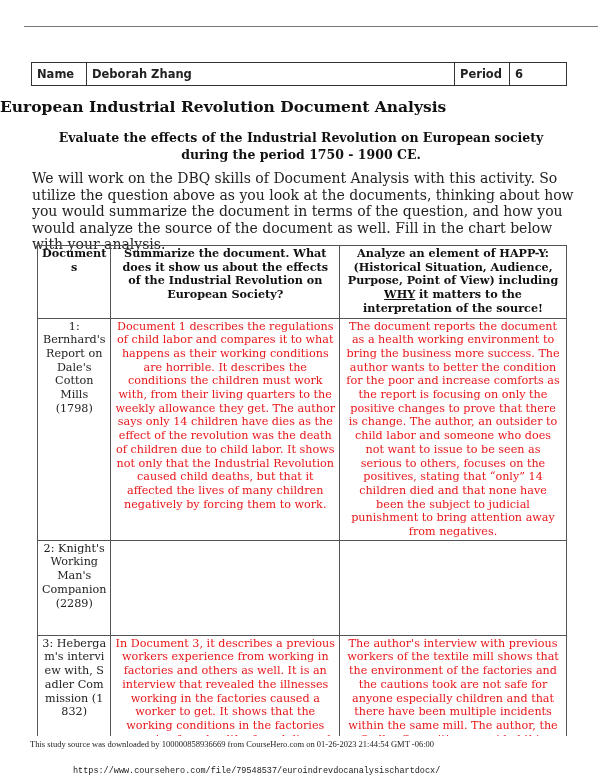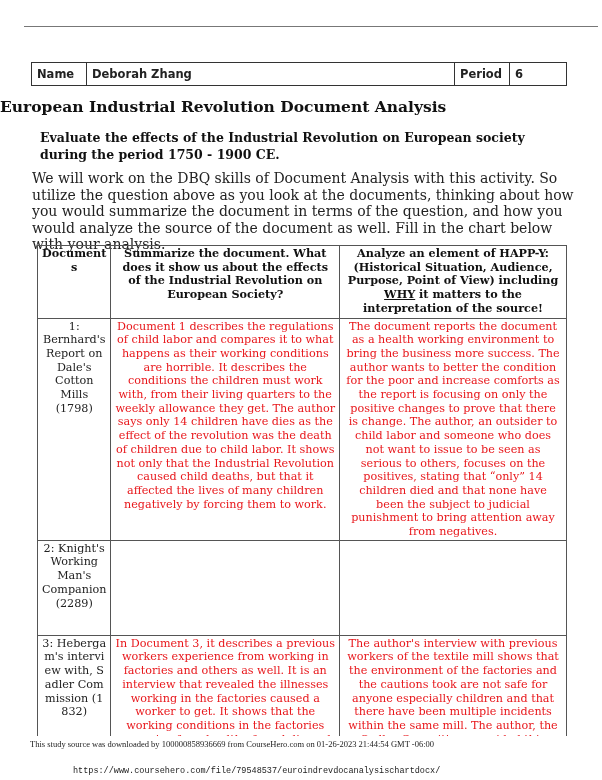--- a/index.html
+++ b/index.html
@@ -1,21 +1,21 @@
 <!DOCTYPE html>
 <html><head>
 <meta charset="utf-8">
 <style>
   html, body { margin:0; padding:0; background:#ffffff; }
   body { width:602px; height:780px; position:relative; overflow:hidden; font-family:"DejaVu Serif", serif; color:#222; }
   .top-rule { position:absolute; left:24px; top:26px; width:475px; height:1px; background:#777; }
   .header-table { position:absolute; left:15px; top:62px; width:536px; border-collapse:collapse; font-family:"DejaVu Sans", sans-serif; font-size:11.5px; font-weight:bold;margin-left:16px; }
   .header-table td { border:1.5px solid #333; padding:3px 5px; height:16px; }
   .title { position:absolute; left:0; width:602px; top:97px; text-align:left; font-weight:bold; font-size:15.5px; color:#111; }
-  .subtitle { position:absolute; left:40px; width:522px; top:129px; text-align:left; font-weight:bold; font-size:12.5px; line-height:17px; color:#111; }
+  .subtitle { position:absolute; left:40px; width:522px; top:129px; text-align:center; font-weight:bold; font-size:12.5px; line-height:17px; color:#111; }
   .intro { position:absolute; left:32px; width:545px; top:170px; font-size:14px; line-height:16.5px; color:#222; }
   .main-table { position:absolute; left:37px; top:245px; width:530px; border-collapse:collapse; font-size:11.2px; line-height:13.7px; }
   .main-table th, .main-table td { border:1px solid #555; vertical-align:top; text-align:center; padding:1px 4px; }
   .main-table th { font-weight:bold; color:#111; padding-bottom:2px; }
   .main-table td.doc { color:#222;margin-top:21px; }
   .main-table td.red { color:#e8171b; }
   .col1 { width:61px;margin-left:44px; } .col2 { width:222px; } .col3 { width:220px; }
   .u { text-decoration:underline; }
   .footer1 { position:absolute; left:30px; top:739px; font-family:"Liberation Serif", serif; font-size:8.5px; color:#222; white-space:nowrap; }
   .footer2 { position:absolute; left:30px; top:766px; font-family:Liberation Mono, monospace; font-size:8.5px; color:#222; white-space:nowrap;padding-left:43px; }

